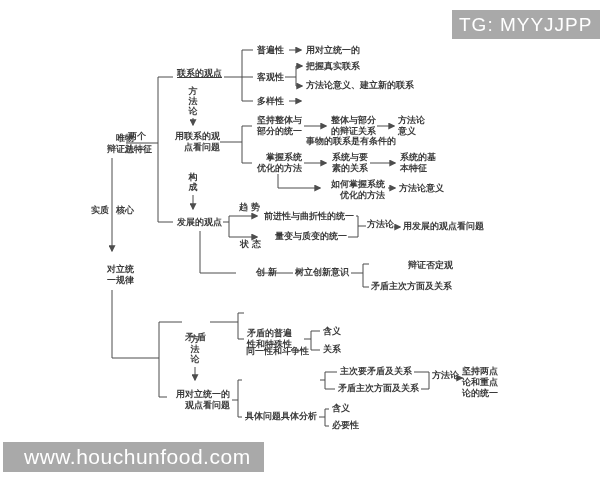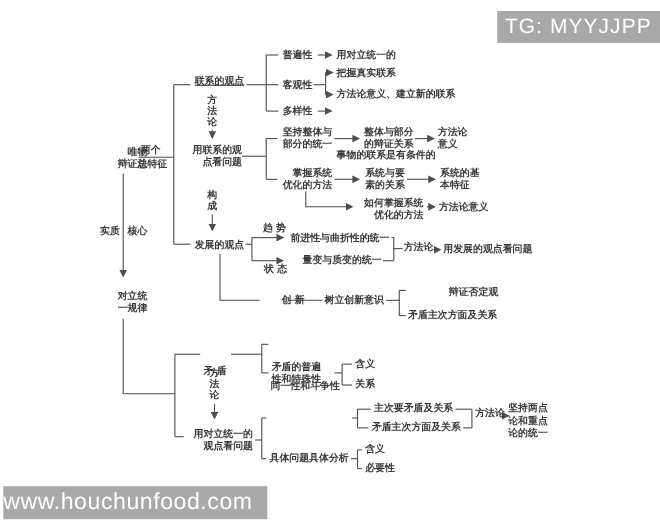--- a/index.html
+++ b/index.html
@@ -15,21 +15,21 @@
   }
   .c{text-align:right;}
   .v{line-height:10px;text-align:center;}
   .sp{letter-spacing:3px;}
   .wm{
     position:absolute;background:#a9a9a9;color:#fff;
     font-family:"Liberation Sans","DejaVu Sans",sans-serif;
     white-space:nowrap;overflow:hidden;
   }
   .wm-top{left:452px;top:10px;width:147px;height:29px;font-size:19px;line-height:29px;padding-left:7px;letter-spacing:1px;}
-  .wm-bottom{left:3px;top:442px;width:240px;height:30px;font-size:21px;line-height:30px;padding-left:0;letter-spacing:.5px;}
+  .wm-bottom{left:3px;top:442px;width:240px;height:30px;font-size:21px;line-height:30px;padding-left:21px;letter-spacing:.5px;}
 </style>
 </head>
 <body>
 
 <div class="stage">
 
   <svg class="wires" viewBox="0 0 600 480">
     <defs>
       <marker id="arw" viewBox="0 0 8 8" markerWidth="7" markerHeight="7" refX="6.5" refY="4" orient="auto">
         <path d="M0 0 L8 4 L0 8 Z" fill="#4d4d4d"></path>

